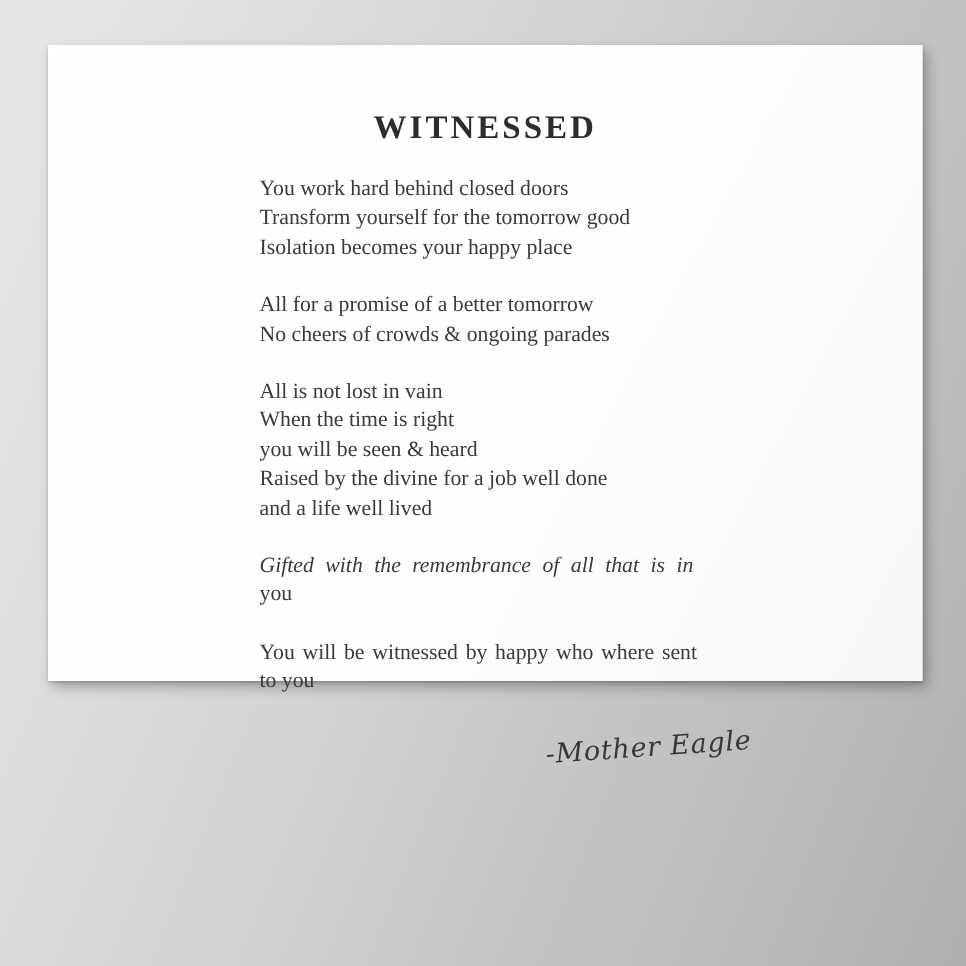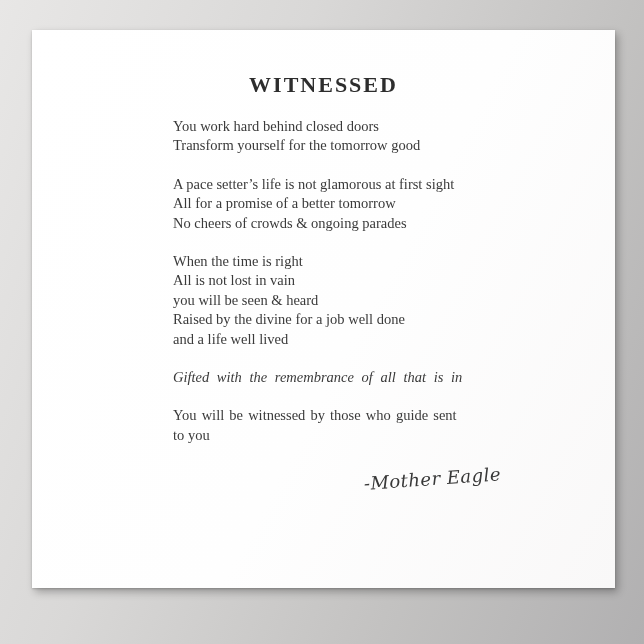--- a/index.html
+++ b/index.html
@@ -16,21 +16,21 @@
   .scene {
     position: absolute;
     inset: 0;
     background: linear-gradient(112deg, #e8e7e6 0%, #d9d8d7 35%, #c3c2c1 70%, #b1b0b1 100%);
   }
   .poster {
     position: absolute;
     left: 32px;
     top: 30px;
     width: 583px;
-    height: 558px;
+    height: 424px;
     background: linear-gradient(118deg, #ffffff 0%, #fefefe 55%, #f9f8f8 100%);
     box-shadow: 0 1px 2px rgba(0,0,0,0.18), 3px 4px 8px rgba(0,0,0,0.28);
     box-sizing: border-box;
     padding-top: 40px;
   }
   .title {
     text-align: center;
     font-weight: bold;
     font-size: 22px;
     line-height: 30px;
@@ -79,42 +79,43 @@
 
     <div class="title">
       <div>WITNESSED</div>
     </div>
 
     <div class="poem">
 
       <div class="stanza">
         <div class="line">You work hard behind closed doors</div>
         <div class="line">Transform yourself for the tomorrow good</div>
+        <div class="line">Isolation becomes your happy place</div>
       </div>
 
       <div class="stanza">
-        <div class="line">A pace setter’s life is not glamorous at first sight</div>
         <div class="line">All for a promise of a better tomorrow</div>
         <div class="line">No cheers of crowds &amp; ongoing parades</div>
       </div>
 
       <div class="stanza">
+        <div class="line">All is not lost in vain</div>
         <div class="line">When the time is right</div>
-        <div class="line">All is not lost in vain</div>
         <div class="line">you will be seen &amp; heard</div>
         <div class="line">Raised by the divine for a job well done</div>
         <div class="line">and a life well lived</div>
       </div>
 
       <div class="stanza">
         <div class="line stretch">Gifted with the remembrance of all that is in</div>
+        <div class="line">you</div>
       </div>
 
       <div class="stanza">
-        <div class="line stretch-sm">You will be witnessed by those who guide sent</div>
+        <div class="line stretch-sm">You will be witnessed by happy who where sent</div>
         <div class="line">to you</div>
       </div>
 
       <div class="signature">-Mother Eagle</div>
 
     </div>
   </div>
 </div>
 
 </body></html>

